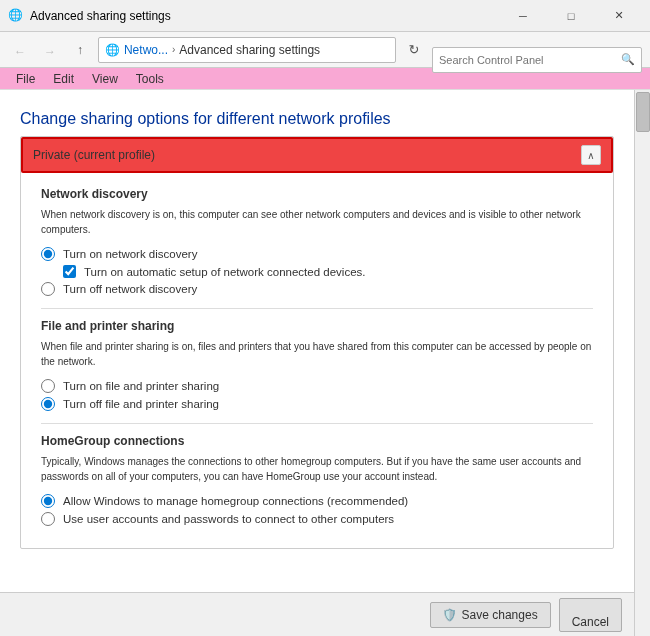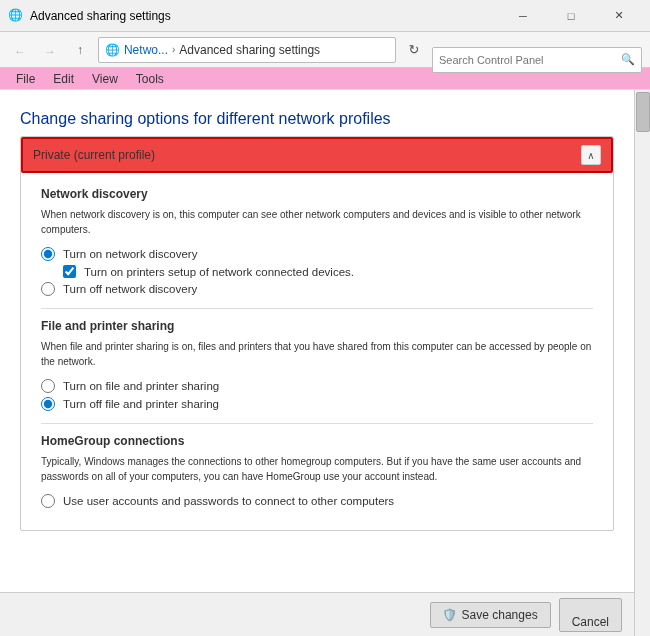--- a/index.html
+++ b/index.html
@@ -370,21 +370,21 @@
         <div>
           <p class="section-heading">Network discovery</p>
           <p class="section-desc">When network discovery is on, this computer can see other network computers and devices and is visible to other network computers.</p>
           <div class="radio-group">
             <label class="radio-item">
               <input type="radio" name="nd" checked="" style="">
               <span>Turn on network discovery</span>
             </label>
             <label class="radio-item sub-option">
               <input type="checkbox" name="nd_auto" checked="" style="">
-              <span>Turn on printers setup of network connected devices.</span>
+              <span>Turn on automatic setup of network connected devices.</span>
             </label>
             <label class="radio-item">
               <input type="radio" name="nd" style="">
               <span>Turn off network discovery</span>
             </label>
           </div>
         </div>
 
         <hr class="divider">
 
@@ -402,20 +402,24 @@
             </label>
           </div>
         </div>
 
         <hr class="divider">
 
         <div>
           <p class="section-heading">HomeGroup connections</p>
           <p class="section-desc">Typically, Windows manages the connections to other homegroup computers. But if you have the same user accounts and passwords on all of your computers, you can have HomeGroup use your account instead.</p>
           <div class="radio-group">
+            <label class="radio-item">
+              <input type="radio" name="hg" checked="" style="">
+              <span>Allow Windows to manage homegroup connections (recommended)</span>
+            </label>
             <label class="radio-item">
               <input type="radio" name="hg" style="">
               <span>Use user accounts and passwords to connect to other computers</span>
             </label>
           </div>
         </div>
 
       </div>
     </div>
 

